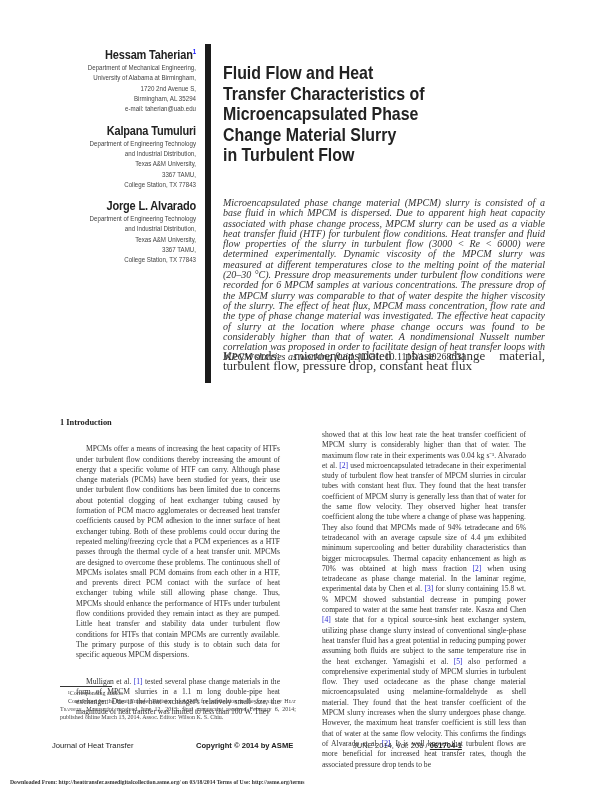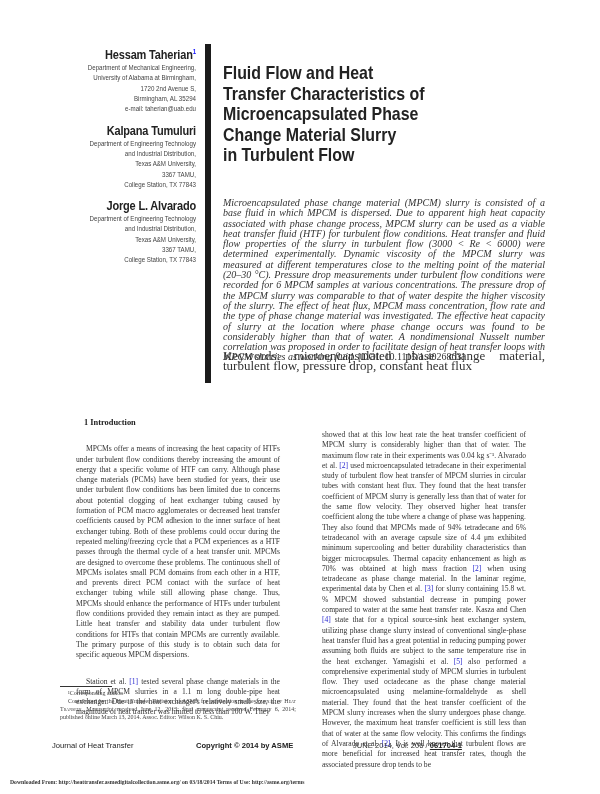--- a/index.html
+++ b/index.html
@@ -16,21 +16,21 @@
   #title { position:absolute; left:223px; top:63px; width:360px; font-family:"Liberation Sans",sans-serif; font-weight:bold; font-size:18.5px; line-height:20.6px; color:#222; transform:scaleX(0.86); transform-origin:left; }
   #title div { white-space:nowrap; }
 
   #abstract { position:absolute; left:223px; top:198px; width:322px; font-family:"Liberation Serif",serif; font-style:italic; font-size:10px; line-height:10.3px; color:#333; text-align:justify; }
   #abstract .doi { font-style:normal; }
   #keywords { position:absolute; left:223px; top:351px; width:322px; font-family:"Liberation Serif",serif; font-size:13px; line-height:10.3px; color:#333; text-align:justify; }
 
   .col { position:absolute; font-family:"Liberation Serif",serif; font-size:7.6px; line-height:10.3px; color:#333; text-align:justify; }
   #col-left { left:60px; top:418px; width:236px; }
   #col-right { left:306px; top:414px; width:236px; }
-  #section-heading { font-weight:bold; font-size:8.4px; margin-bottom:4px; text-align:left; color:#222;margin-left:24px; }
+  #section-heading { font-weight:bold; font-size:8.4px; margin-bottom:4px; text-align:left; color:#222; }
   .para { text-indent:10px; margin:16px; }
   .ref { color:#2a2ad0; }
 
   #footnote-rule { position:absolute; left:60px; top:686px; width:52px; border-top:0.8px solid #333; }
   #footnotes { position:absolute; left:60px; top:689px; width:236px; font-family:"Liberation Serif",serif; font-size:6px; line-height:8px; color:#444; text-align:justify; }
   #footnotes p { margin:0; text-indent:8px; }
   .smallcaps { font-variant:small-caps; }
 
   #page-footer { position:absolute; left:0; top:741px; width:600px; height:14px; font-family:"Liberation Sans",sans-serif; font-size:7.6px; color:#222; }
   #footer-journal { position:absolute; left:52px; top:0; }
@@ -83,21 +83,21 @@
 <div id="abstract">
   <span>Microencapsulated phase change material (MPCM) slurry is consisted of a base fluid in which MPCM is dispersed. Due to apparent high heat capacity associated with phase change process, MPCM slurry can be used as a viable heat transfer fluid (HTF) for turbulent flow conditions. Heat transfer and fluid flow properties of the slurry in turbulent flow (3000 &lt; Re &lt; 6000) were determined experimentally. Dynamic viscosity of the MPCM slurry was measured at different temperatures close to the melting point of the material (20–30 °C). Pressure drop measurements under turbulent flow conditions were recorded for 6 MPCM samples at various concentrations. The pressure drop of the MPCM slurry was comparable to that of water despite the higher viscosity of the slurry. The effect of heat flux, MPCM mass concentration, flow rate and the type of phase change material was investigated. The effective heat capacity of slurry at the location where phase change occurs was found to be considerably higher than that of water. A nondimensional Nusselt number correlation was proposed in order to facilitate design of heat transfer loops with MPCM slurries as working fluid.</span>
   <span class="doi">[DOI: 10.1115/1.4026863]</span>
 </div>
 
 <div id="keywords">Keywords: microencapsulated phase change material, turbulent flow, pressure drop, constant heat flux</div>
 
 <div id="col-left" class="col">
   <div id="section-heading">1   Introduction</div>
   <p class="para">MPCMs offer a means of increasing the heat capacity of HTFs under turbulent flow conditions thereby increasing the amount of energy that a specific volume of HTF can carry. Although phase change materials (PCMs) have been studied for years, their use under turbulent flow conditions has been limited due to concerns about potential clogging of heat exchanger tubing caused by formation of PCM macro agglomerates or decreased heat transfer coefficients caused by PCM adhesion to the inner surface of heat exchanger tubing. Both of these problems could occur during the repeated melting/freezing cycle that a PCM experiences as a HTF passes through the thermal cycle of a heat transfer unit. MPCMs are designed to overcome these problems. The continuous shell of MPCMs isolates small PCM domains from each other in a HTF, and prevents direct PCM contact with the surface of heat exchanger tubing while still allowing phase change. Thus, MPCMs should enhance the performance of HTFs under turbulent flow conditions provided they remain intact as they are pumped. Little heat transfer and stability data under turbulent flow conditions for HTFs that contain MPCMs are currently available. The primary purpose of this study is to obtain such data for specific aqueous MPCM dispersions.</p>
-  <p class="para"><span>Station et al. </span><span class="ref">[1]</span><span> tested several phase change materials in the form of MPCM slurries in a 1.1 m long double-pipe heat exchanger. Due to the heat exchanger's relatively small size, the magnitude of heat transfer was limited to less than 100 W. They</span></p>
+  <p class="para"><span>Mulligan et al. </span><span class="ref">[1]</span><span> tested several phase change materials in the form of MPCM slurries in a 1.1 m long double-pipe heat exchanger. Due to the heat exchanger's relatively small size, the magnitude of heat transfer was limited to less than 100 W. They</span></p>
 </div>
 
 <div id="col-right" class="col">
   <p class="para" style="text-indent:0"><span>showed that at this low heat rate the heat transfer coefficient of MPCM slurry is considerably higher than that of water. The maximum flow rate in their experiments was 0.04 kg s⁻¹. Alvarado et al. </span><span class="ref">[2]</span><span> used microencapsulated tetradecane in their experimental study of turbulent flow heat transfer of MPCM slurries in circular tubes with constant heat flux. They found that the heat transfer coefficient of MPCM slurry is generally less than that of water for the same flow velocity. They observed higher heat transfer coefficient along the tube where a change of phase was happening. They also found that MPCMs made of 94% tetradecane and 6% tetradecanol with an average capsule size of 4.4 μm exhibited minimum supercooling and better durability characteristics than bigger microcapsules. Thermal capacity enhancement as high as 70% was obtained at high mass fraction </span><span class="ref">[2]</span><span> when using tetradecane as phase change material. In the laminar regime, experimental data by Chen et al. </span><span class="ref">[3]</span><span> for slurry containing 15.8 wt. % MPCM showed substantial decrease in pumping power compared to water at the same heat transfer rate. Kasza and Chen </span><span class="ref">[4]</span><span> state that for a typical source-sink heat exchanger system, utilizing phase change slurry instead of conventional single-phase heat transfer fluid has a great potential in reducing pumping power assuming both fluids are subject to the same temperature rise in the heat exchanger. Yamagishi et al. </span><span class="ref">[5]</span><span> also performed a comprehensive experimental study of MPCM slurries in turbulent flow. They used octadecane as the phase change material microencapsulated using melamine-formaldehyde as shell material. They found that the heat transfer coefficient of the MPCM slurry increases when the slurry undergoes phase change. However, the maximum heat transfer coefficient is still less than that of water at the same flow velocity. This confirms the findings of Alvarado et al. </span><span class="ref">[2]</span><span>. It is well known that turbulent flows are more beneficial for increased heat transfer rates, though the associated pressure drop tends to be</span></p>
 </div>
 
 <div id="footnote-rule"></div>
 <div id="footnotes">
   <p>¹Corresponding author.</p>
   <p><span>Contributed by the Heat Transfer Division of ASME for publication in the </span><span class="smallcaps">Journal of Heat Transfer</span><span>. Manuscript received June 12, 2013; final manuscript received February 6, 2014; published online March 13, 2014. Assoc. Editor: Wilson K. S. Chiu.</span></p>

